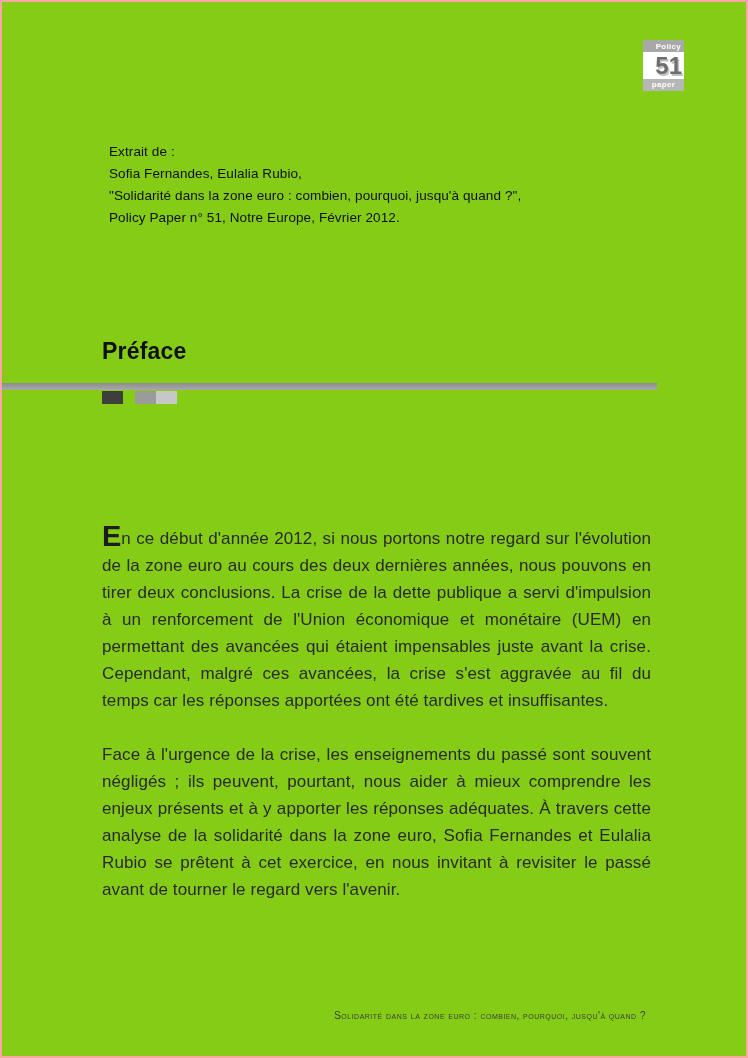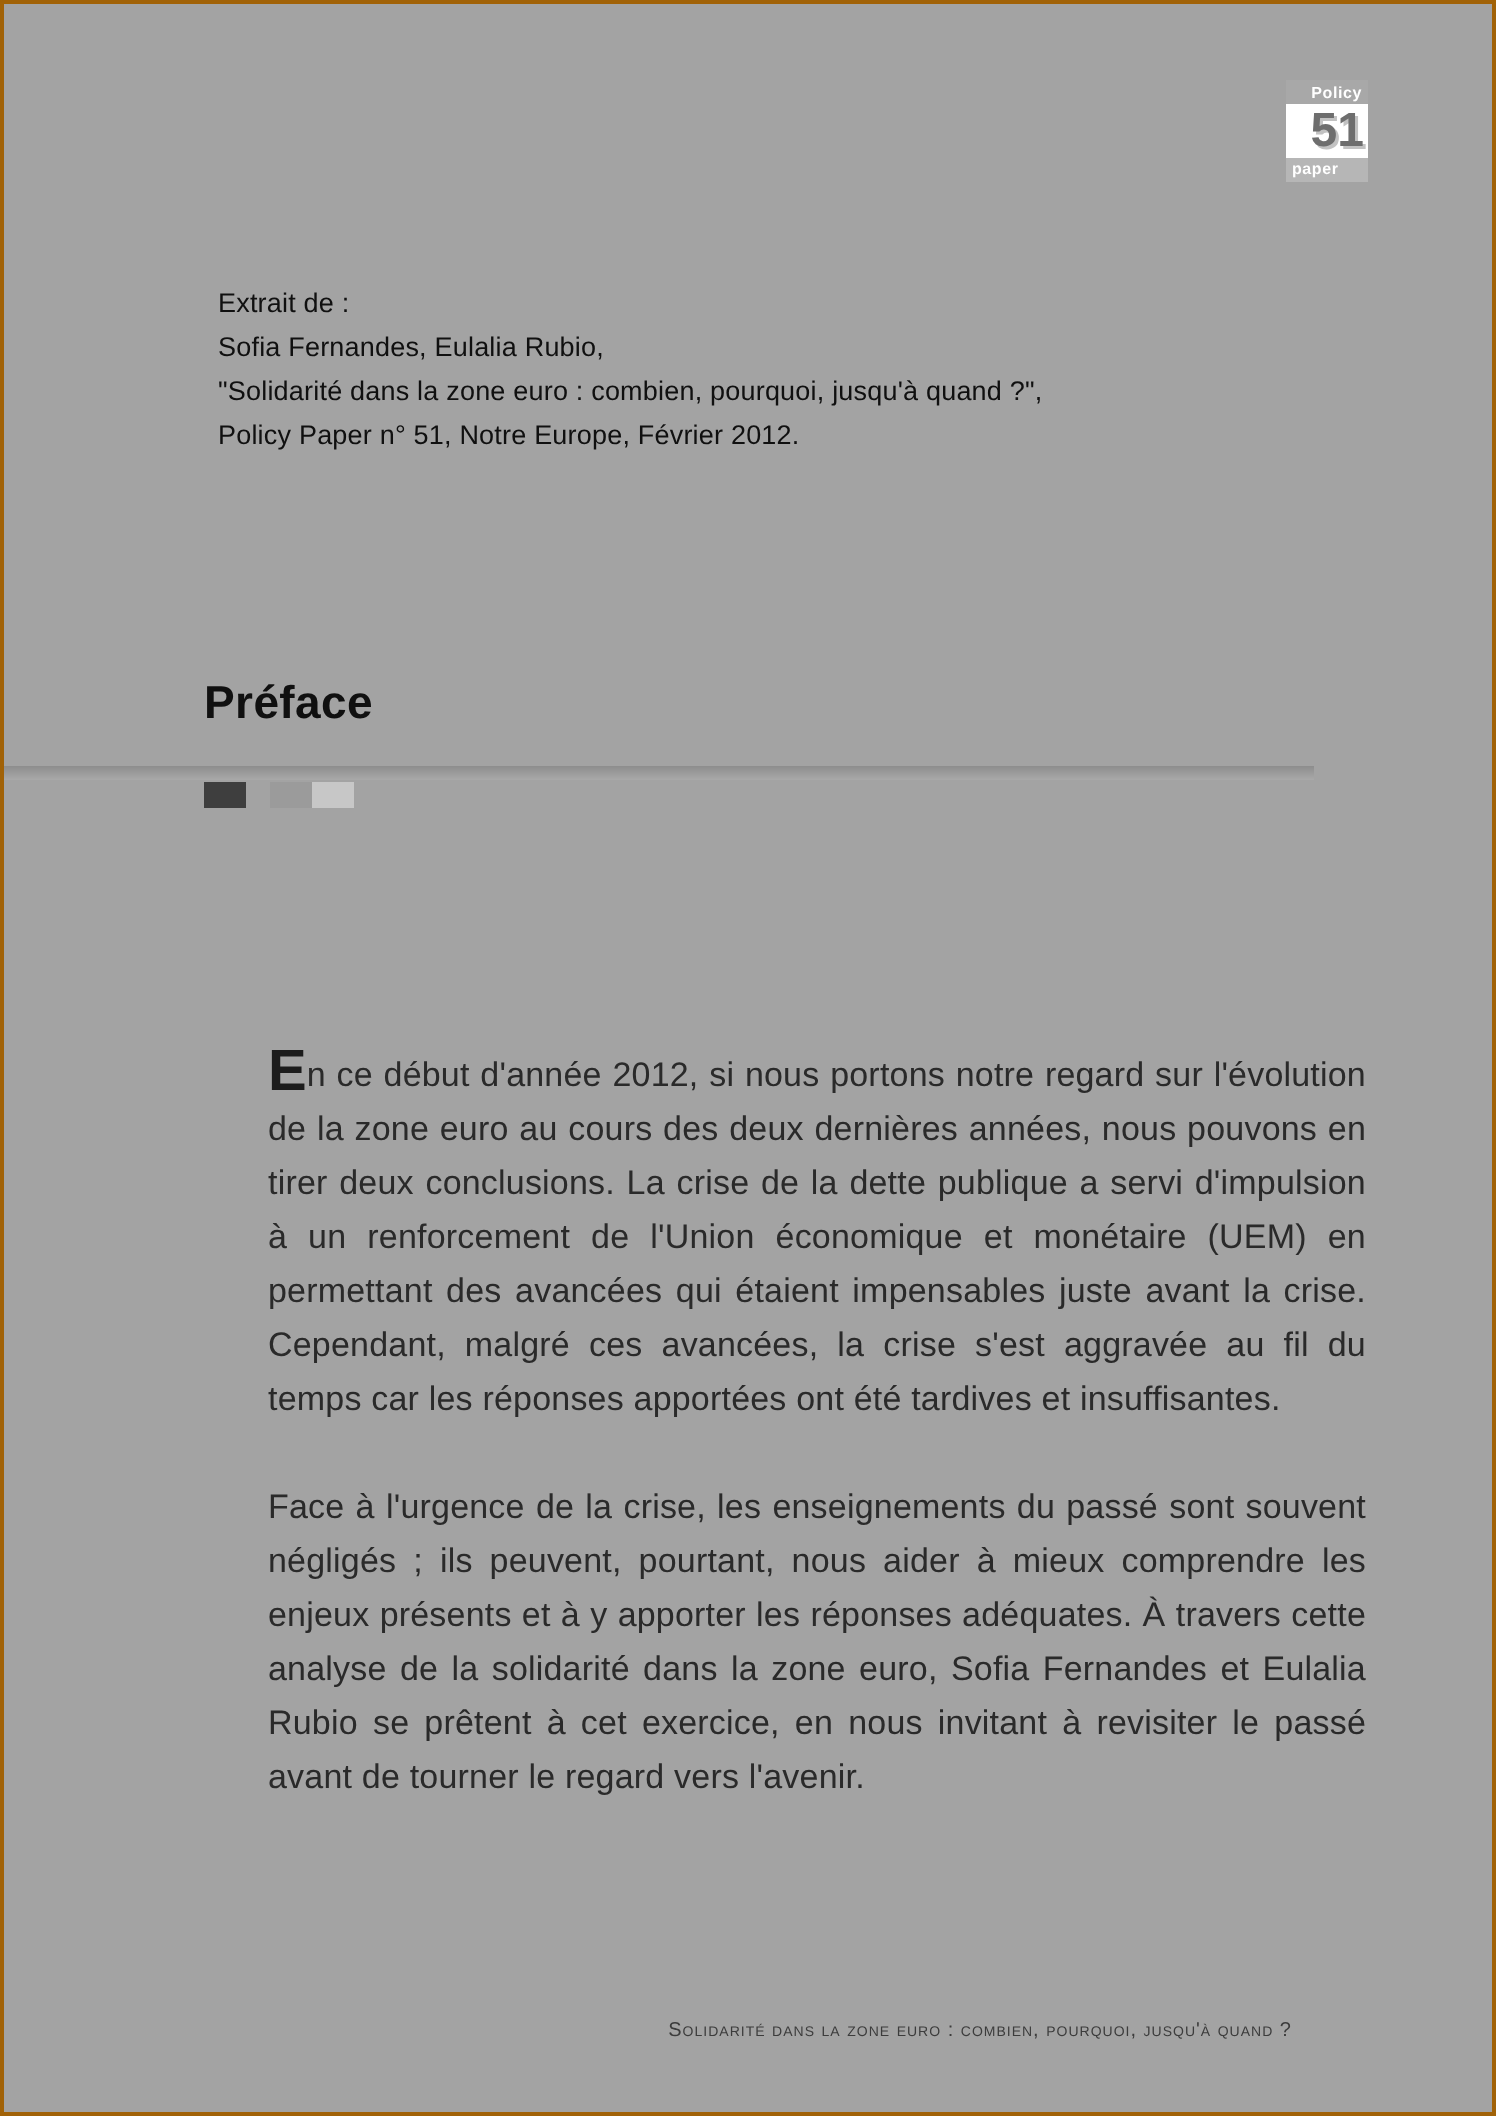--- a/index.html
+++ b/index.html
@@ -1,22 +1,22 @@
 <!DOCTYPE html>
 <html><head>
 <meta charset="utf-8">
 <style>
   * { margin: 0; padding: 0; box-sizing: border-box; }
   html, body { background: #ffffff; }
   .page {
     position: relative;
     width: 748px;
     height: 1058px;
-    background: #a3a3a3;
-    border: 2px solid #a16207;
+    background: #84cc16;
+    border: 2px solid #fca5a5;
     font-family: "Liberation Sans", sans-serif;
     overflow: hidden;
   }
 
   
   .badge {
     position: absolute;
     top: 38px;
     right: 62px;
     width: 41px;
@@ -38,21 +38,21 @@
     line-height: 27px;
     text-align: right;
     padding-right: 2px;
     text-shadow: 1.5px 1.5px 0 #c2c2c2;
   }
   .badge-bottom {
     background: #b6b6b6;
     color: #ffffff;
     font-size: 8px;
     font-weight: bold;
-    text-align: left;
+    text-align: center;
     padding: 1px 3px 2px 3px;
     letter-spacing: 0.3px;
   }
 
   
   .citation {
     position: absolute;
     left: 107px;
     top: 139px;
     font-size: 13.5px;
@@ -101,21 +101,20 @@
   .body-text {
     position: absolute;
     left: 100px;
     top: 521px;
     width: 549px;
     font-size: 17px;
     line-height: 27px;
     color: #2a2a2a;
     text-align: justify;
     letter-spacing: 0.1px;
-    margin-left: 32px;
   }
   .para + .para { margin-top: 27px; }
   .dropcap {
     font-size: 29px;
     font-weight: bold;
     color: #1c1c1c;
     vertical-align: -2px;
     letter-spacing: 0;
   }
 

